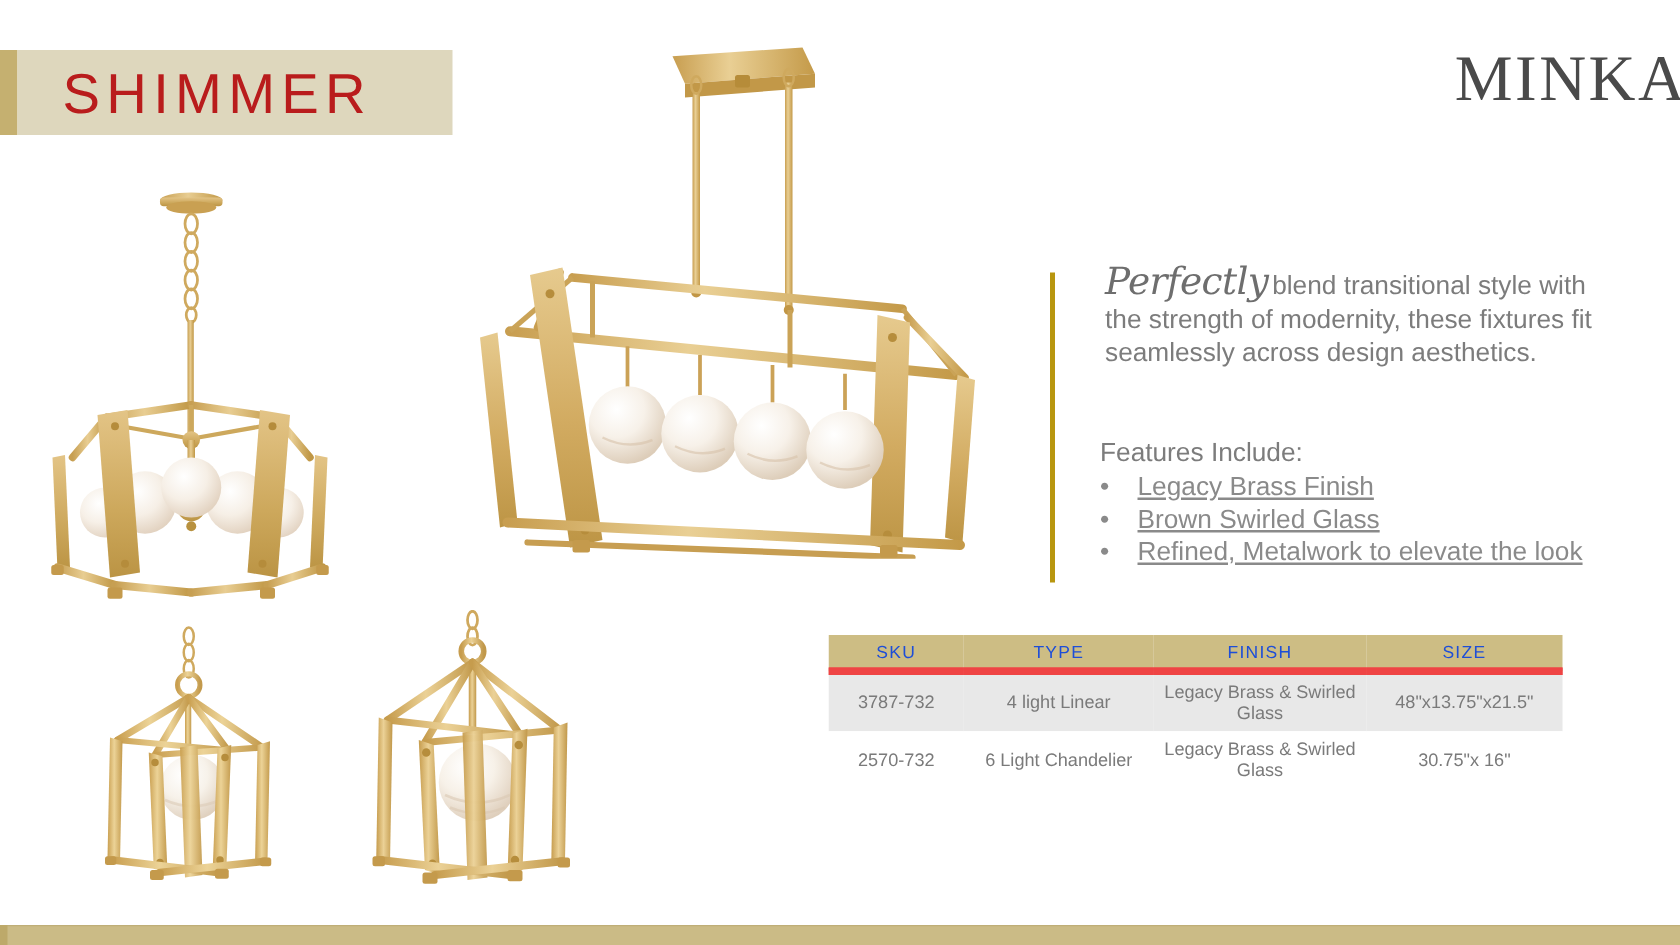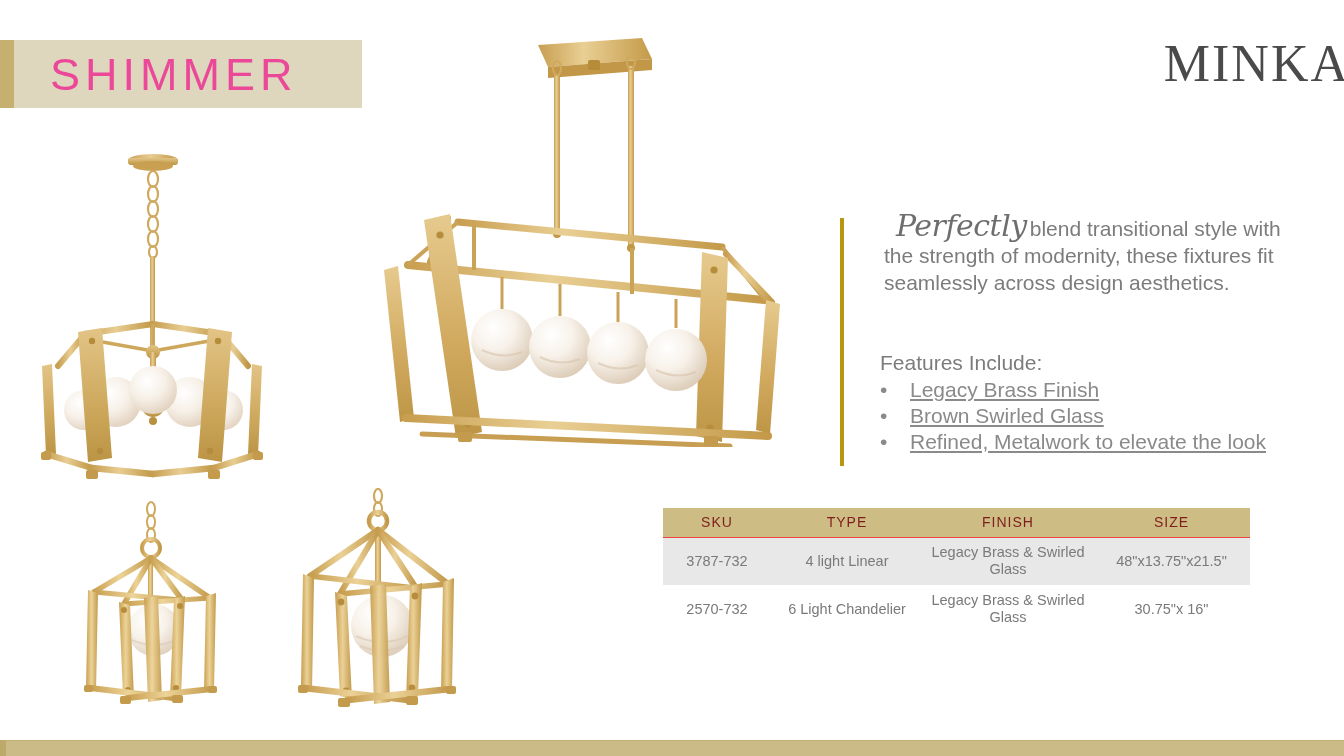--- a/index.html
+++ b/index.html
@@ -24,21 +24,21 @@
   #banner-panel {
     position: absolute; left: 14px; top: 40px;
     width: 348px; height: 68px;
     background: #ded7bd;
   }
   #banner-title {
     position: absolute; left: 50px; top: 47px;
     font-size: 45px;
     letter-spacing: 5px;
     font-weight: 300;
-    color: #ec4899;
+    color: #b91c1c;
     line-height: 56px;
     white-space: nowrap;
   }
 
   
   #logo {
     position: absolute; right: -6px; top: 36px;
     font-family: "Liberation Serif", serif;
     font-size: 52px;
     letter-spacing: 2px;
@@ -63,21 +63,20 @@
     color: #7c7c7c;
     font-weight: 300;
   }
   #copy-lead .script {
     font-family: "DejaVu Serif", serif;
     font-style: italic;
     font-size: 30px;
     color: #6e6e6e;
     letter-spacing: -0.5px;
     padding-right: 3px;
-    margin-left: 12px;
   }
   #features {
     position: absolute; left: 880px; top: 348px;
     width: 400px;
   }
   #features-title {
     font-size: 21px;
     color: #7c7c7c;
     font-weight: 300;
     line-height: 29px;
@@ -94,27 +93,27 @@
 
   
   #spec-table {
     position: absolute; left: 663px; top: 508px;
     width: 587px;
     border-collapse: collapse;
     table-layout: fixed;
   }
   #spec-table th {
     background: #cdbd84;
-    color: #7f1d1d;
+    color: #1d4ed8;
     font-size: 14px;
     font-weight: 400;
     letter-spacing: 1px;
     height: 29px;
     vertical-align: middle;
-    border-bottom: 1px solid #ef4444;
+    border-bottom: 6px solid #ef4444;
   }
   #spec-table td {
     font-size: 14.5px;
     color: #7a7a7a;
     font-weight: 300;
     text-align: center;
     height: 48px;
     vertical-align: middle;
     line-height: 17px;
     padding: 2px 4px;

